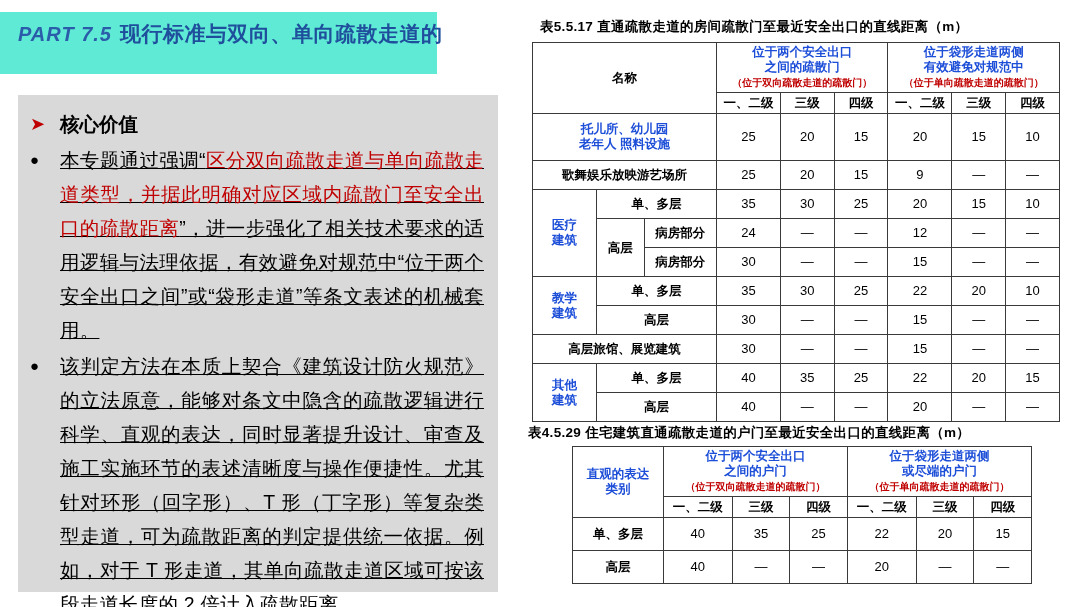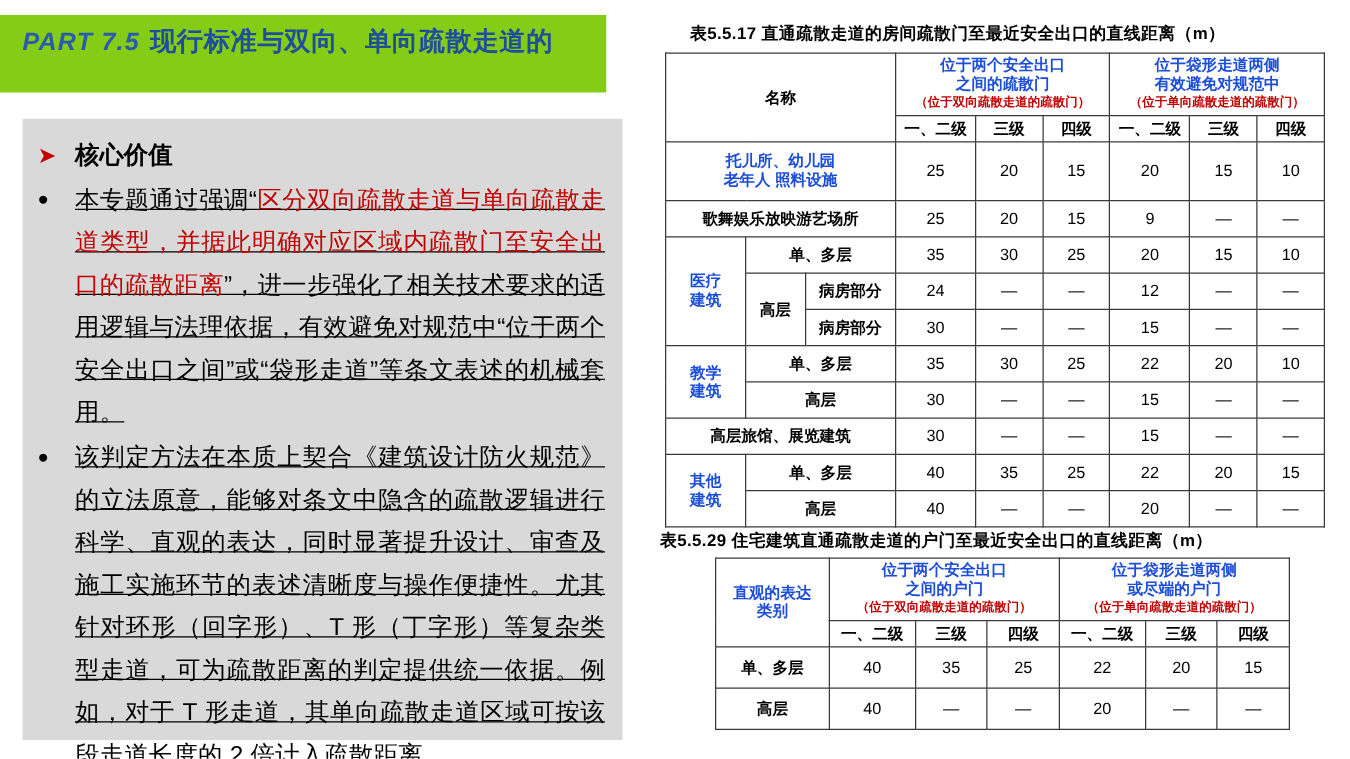--- a/index.html
+++ b/index.html
@@ -21,23 +21,23 @@
     left: 0;
     top: 0;
     width: 512px;
     height: 607px;
   }
 
   #title-banner {
     position: absolute;
     left: 0;
     top: 12px;
-    width: 485px;
+    width: 437px;
     min-height: 62px;
-    background: #84cc16;
+    background: #5eead4;
     padding: 6px 10px 8px 18px;
     box-sizing: border-box;
   }
   #title-banner .title-line {
     font-size: 21px;
     line-height: 31px;
     color: #1f4e9c;
     font-weight: 700;
     letter-spacing: 0.5px;
     white-space: nowrap;
@@ -107,21 +107,21 @@
     height: 607px;
   }
 
   .table-caption {
     font-size: 13.5px;
     color: #000000;
     font-weight: 700;
     letter-spacing: 0.3px;
     white-space: nowrap;
   }
-  #caption-1 { position: absolute; left: 32px; top: 18px; }
+  #caption-1 { position: absolute; left: 20px; top: 18px; }
   #caption-2 { position: absolute; left: 8px; top: 424px; }
 
   table.spec {
     border-collapse: collapse;
     table-layout: fixed;
     background: #ffffff;
     font-size: 12.5px;
     color: #000000;
   }
   table.spec td, table.spec th {
@@ -345,21 +345,21 @@
           <td class="num dash">—</td>
           <td class="num dash">—</td>
           <td class="num">20</td>
           <td class="num dash">—</td>
           <td class="num dash">—</td>
         </tr>
       </tbody>
     </table>
   </div>
 
-  <div class="table-caption" id="caption-2">表5.5.29   住宅建筑直通疏散走道的户门至最近安全出口的直线距离（m）</div>
+  <div class="table-caption" id="caption-2">表4.5.29   住宅建筑直通疏散走道的户门至最近安全出口的直线距离（m）</div>
 
   <div id="table-2-wrap">
     <table class="spec" id="table-2">
       <colgroup>
         <col style="width:82px">
         <col style="width:62px">
           <col style="width:52px">
           <col style="width:52px">
         <col style="width:62px">
           <col style="width:52px">

